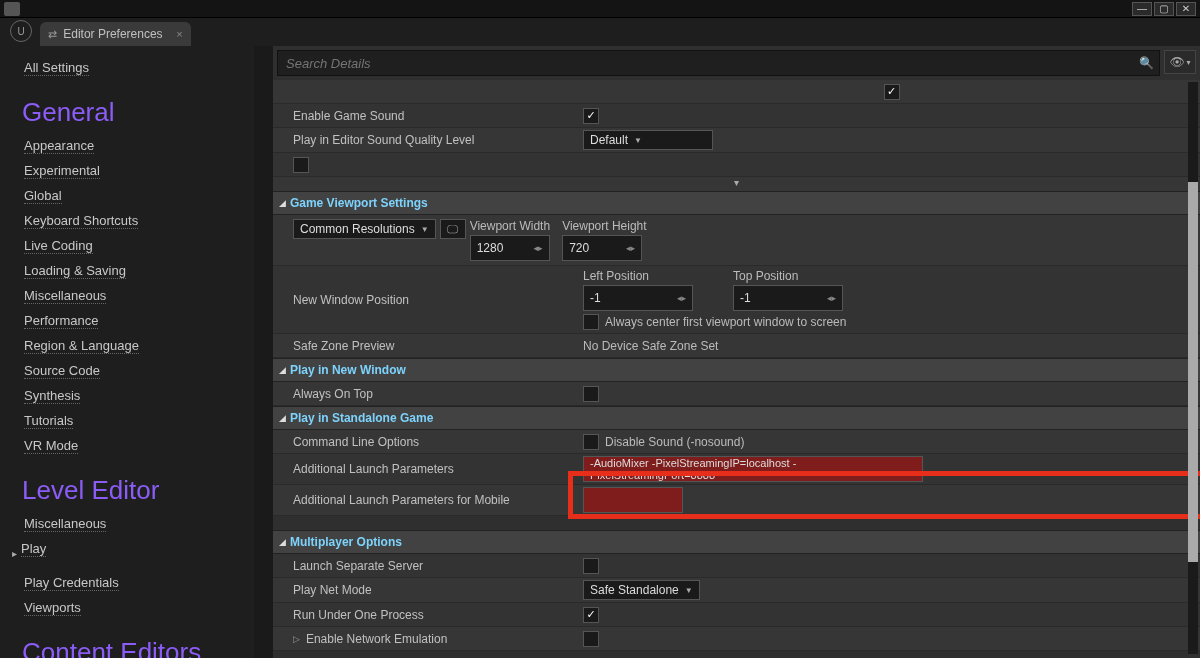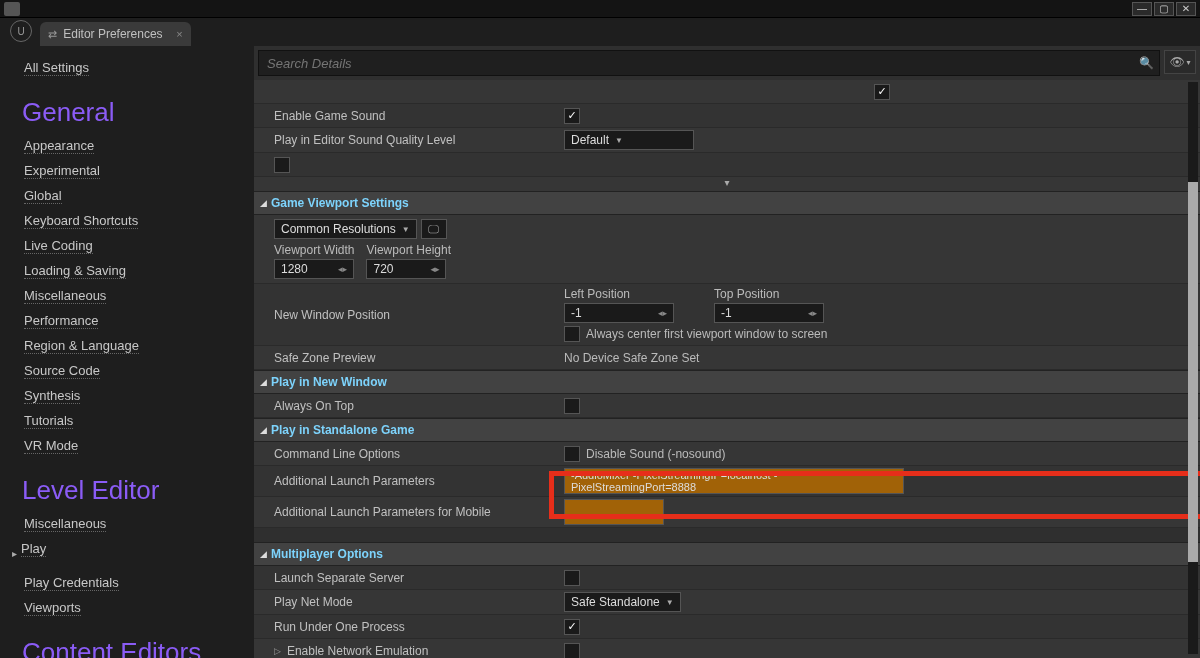--- a/index.html
+++ b/index.html
@@ -12,21 +12,21 @@
 .titlebar-btn { width: 20px; height: 14px; background: #2a2a2a; border: 1px solid #555; display: flex; align-items: center; justify-content: center; font-size: 10px; color: #ccc; cursor: pointer; }
 
 
 .tabrow { height: 28px; background: #1e1e1e; display: flex; align-items: flex-end; padding-left: 40px; }
 .tab { background: #3a3a3a; height: 24px; display: flex; align-items: center; padding: 0 28px 0 8px; border-radius: 6px 6px 0 0; gap: 6px; position: relative; }
 .tab-icon { font-size: 11px; color: #999; }
 .tab-close { position: absolute; right: 8px; font-size: 11px; color: #888; cursor: pointer; }
 .ue-logo { position: absolute; left: 10px; top: 20px; width: 22px; height: 22px; border: 1px solid #666; border-radius: 50%; display:flex; align-items:center; justify-content:center; font-size:10px; color:#999; }
 
 
-.main { display: flex; height: calc(100% - 46px); }
+.main { display: flex; height: calc(100% - 46px); gap: 19px; }
 .sidebar { width: 254px; background: #1e1e1e; padding: 14px 8px 8px 24px; overflow-y: auto; }
 .sidebar a { color: #c8c8c8; text-decoration: none; border-bottom: 1px dotted #666; display: inline-block; margin-bottom: 9px; font-size: 13px; }
 .sidebar h2 { color: #8b5cf6; font-size: 26px; font-weight: normal; margin: 12px 0 10px -2px; }
 .sidebar .play-row { display: flex; align-items: center; gap: 4px; margin-bottom: 9px; }
 .sidebar .play-row::before { content: '▸'; color: #aaa; font-size: 10px; margin-left: -12px; }
 
 .content { flex: 1; background: #2f2f2f; display: flex; flex-direction: column; position: relative; }
 .searchbar { height: 26px; background: #1f1f1f; border: 1px solid #111; margin: 4px; display: flex; }
 .searchbar input { flex: 1; background: transparent; border: none; color: #999; padding: 0 8px; font-size: 13px; outline: none; font-style: italic; }
 .searchbar .sicon { width: 24px; height: 24px; display: flex; align-items: center; justify-content: center; color: #ccc; cursor: pointer; }
@@ -43,24 +43,24 @@
 .section-hdr { display: flex; align-items: center; height: 24px; background: #424242; border-top: 1px solid #222; border-bottom: 1px solid #222; padding-left: 6px; gap: 4px; }
 .section-hdr .tri { color: #ddd; font-size: 9px; }
 .section-hdr .title { color: #7dd3fc; font-weight: bold; font-size: 12px; }
 
 .checkbox { width: 16px; height: 16px; background: #1a1a1a; border: 1px solid #555; display: flex; align-items: center; justify-content: center; color: #fff; font-size: 11px; }
 .checkbox.checked::after { content: '✓'; }
 
 .dropdown { background: #1a1a1a; border: 1px solid #555; height: 20px; display: flex; align-items: center; padding: 0 6px; color: #ddd; gap: 6px; font-size: 12px; }
 .dropdown .arr { font-size: 8px; color: #aaa; }
 
-.numfield { background: #1a1a1a; border: 1px solid #555; height: 20px; display: flex; align-items: center; padding: 4px 6px; color: #ddd; width: 80px; justify-content: space-between; }
+.numfield { background: #1a1a1a; border: 1px solid #555; height: 20px; display: flex; align-items: center; padding: 12px 6px; color: #ddd; width: 80px; justify-content: space-between; }
 .numfield .spin { color: #888; font-size: 9px; }
 
-.txtfield { background: #a16207; border: 1px solid #555; height: 20px; padding: 12px 6px; color: #ddd; font-size: 11px; display: flex; align-items: center; }
+.txtfield { background: #7f1d1d; border: 1px solid #555; height: 20px; padding: 12px 6px; color: #ddd; font-size: 11px; display: flex; align-items: center; }
 
 .smalllabel { color: #bbb; font-size: 12px; }
 
 .highlight-box { position: absolute; border: 5px solid #e62e1a; pointer-events: none; }
 
 .expand-chev { text-align: center; color: #aaa; font-size: 10px; background: #363636; height: 14px; line-height: 12px; cursor: pointer; }
 
 .resbtn-row { display: flex; gap: 4px; align-items: center; }
 .monitor-icon { width: 26px; height: 20px; background: #1a1a1a; border: 1px solid #555; display: flex; align-items: center; justify-content: center; color: #aaa; font-size: 11px; }
 
@@ -134,21 +134,21 @@
             <div class="checkbox"></div>
           </div>
       </div>
       <div class="expand-chev">▾</div>
 
       <div class="section-hdr">
         <span class="tri">◢</span>
         <span class="title">Game Viewport Settings</span>
       </div>
       <div class="row" style="min-height:46px">
-        <div class="value" style="flex-direction:column;align-items:flex-start;gap:4px;padding:4px 0">
+        <div class="value" style="flex-direction:row;align-items:flex-start;gap:4px;padding:4px 0">
           <div class="resbtn-row">
             <div class="dropdown">
                 <span>Common Resolutions</span>
                 <span class="arr">▼</span>
               </div>
             <div class="monitor-icon">🖵</div>
           </div>
           <div style="display:flex;gap:12px">
             <div style="display:flex;flex-direction:column;gap:2px">
               <span class="smalllabel">Viewport Width</span>

